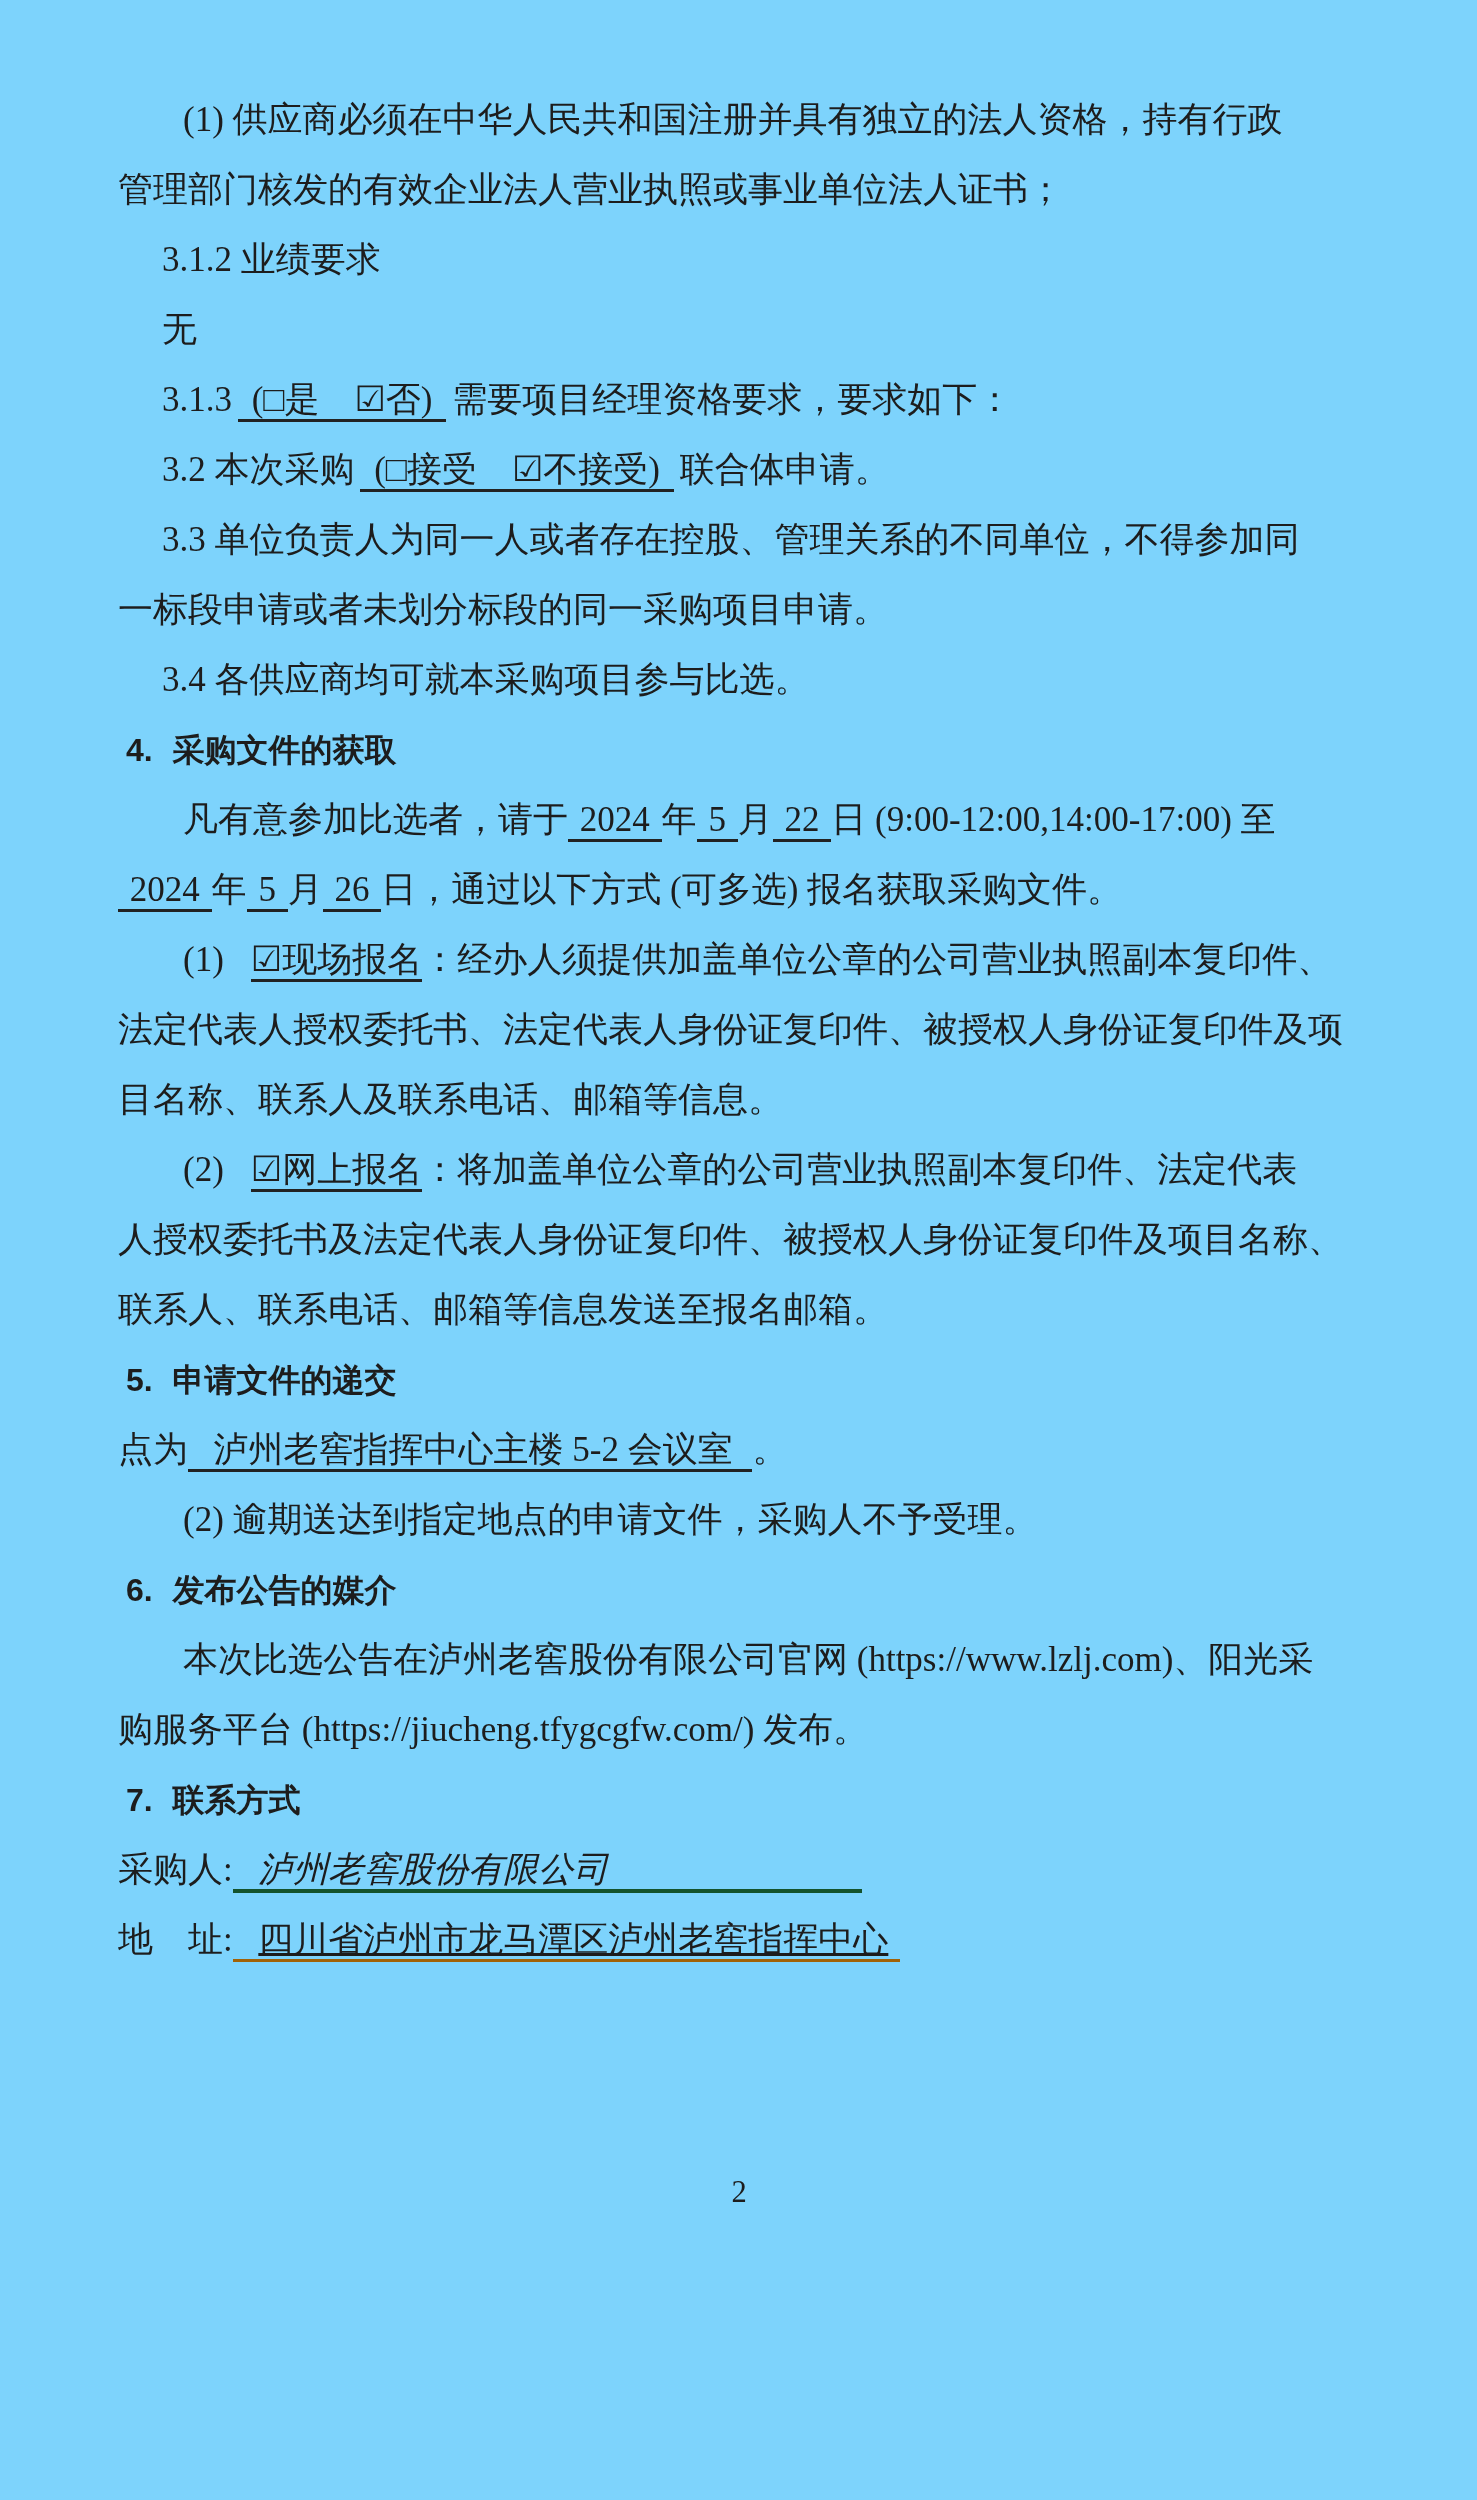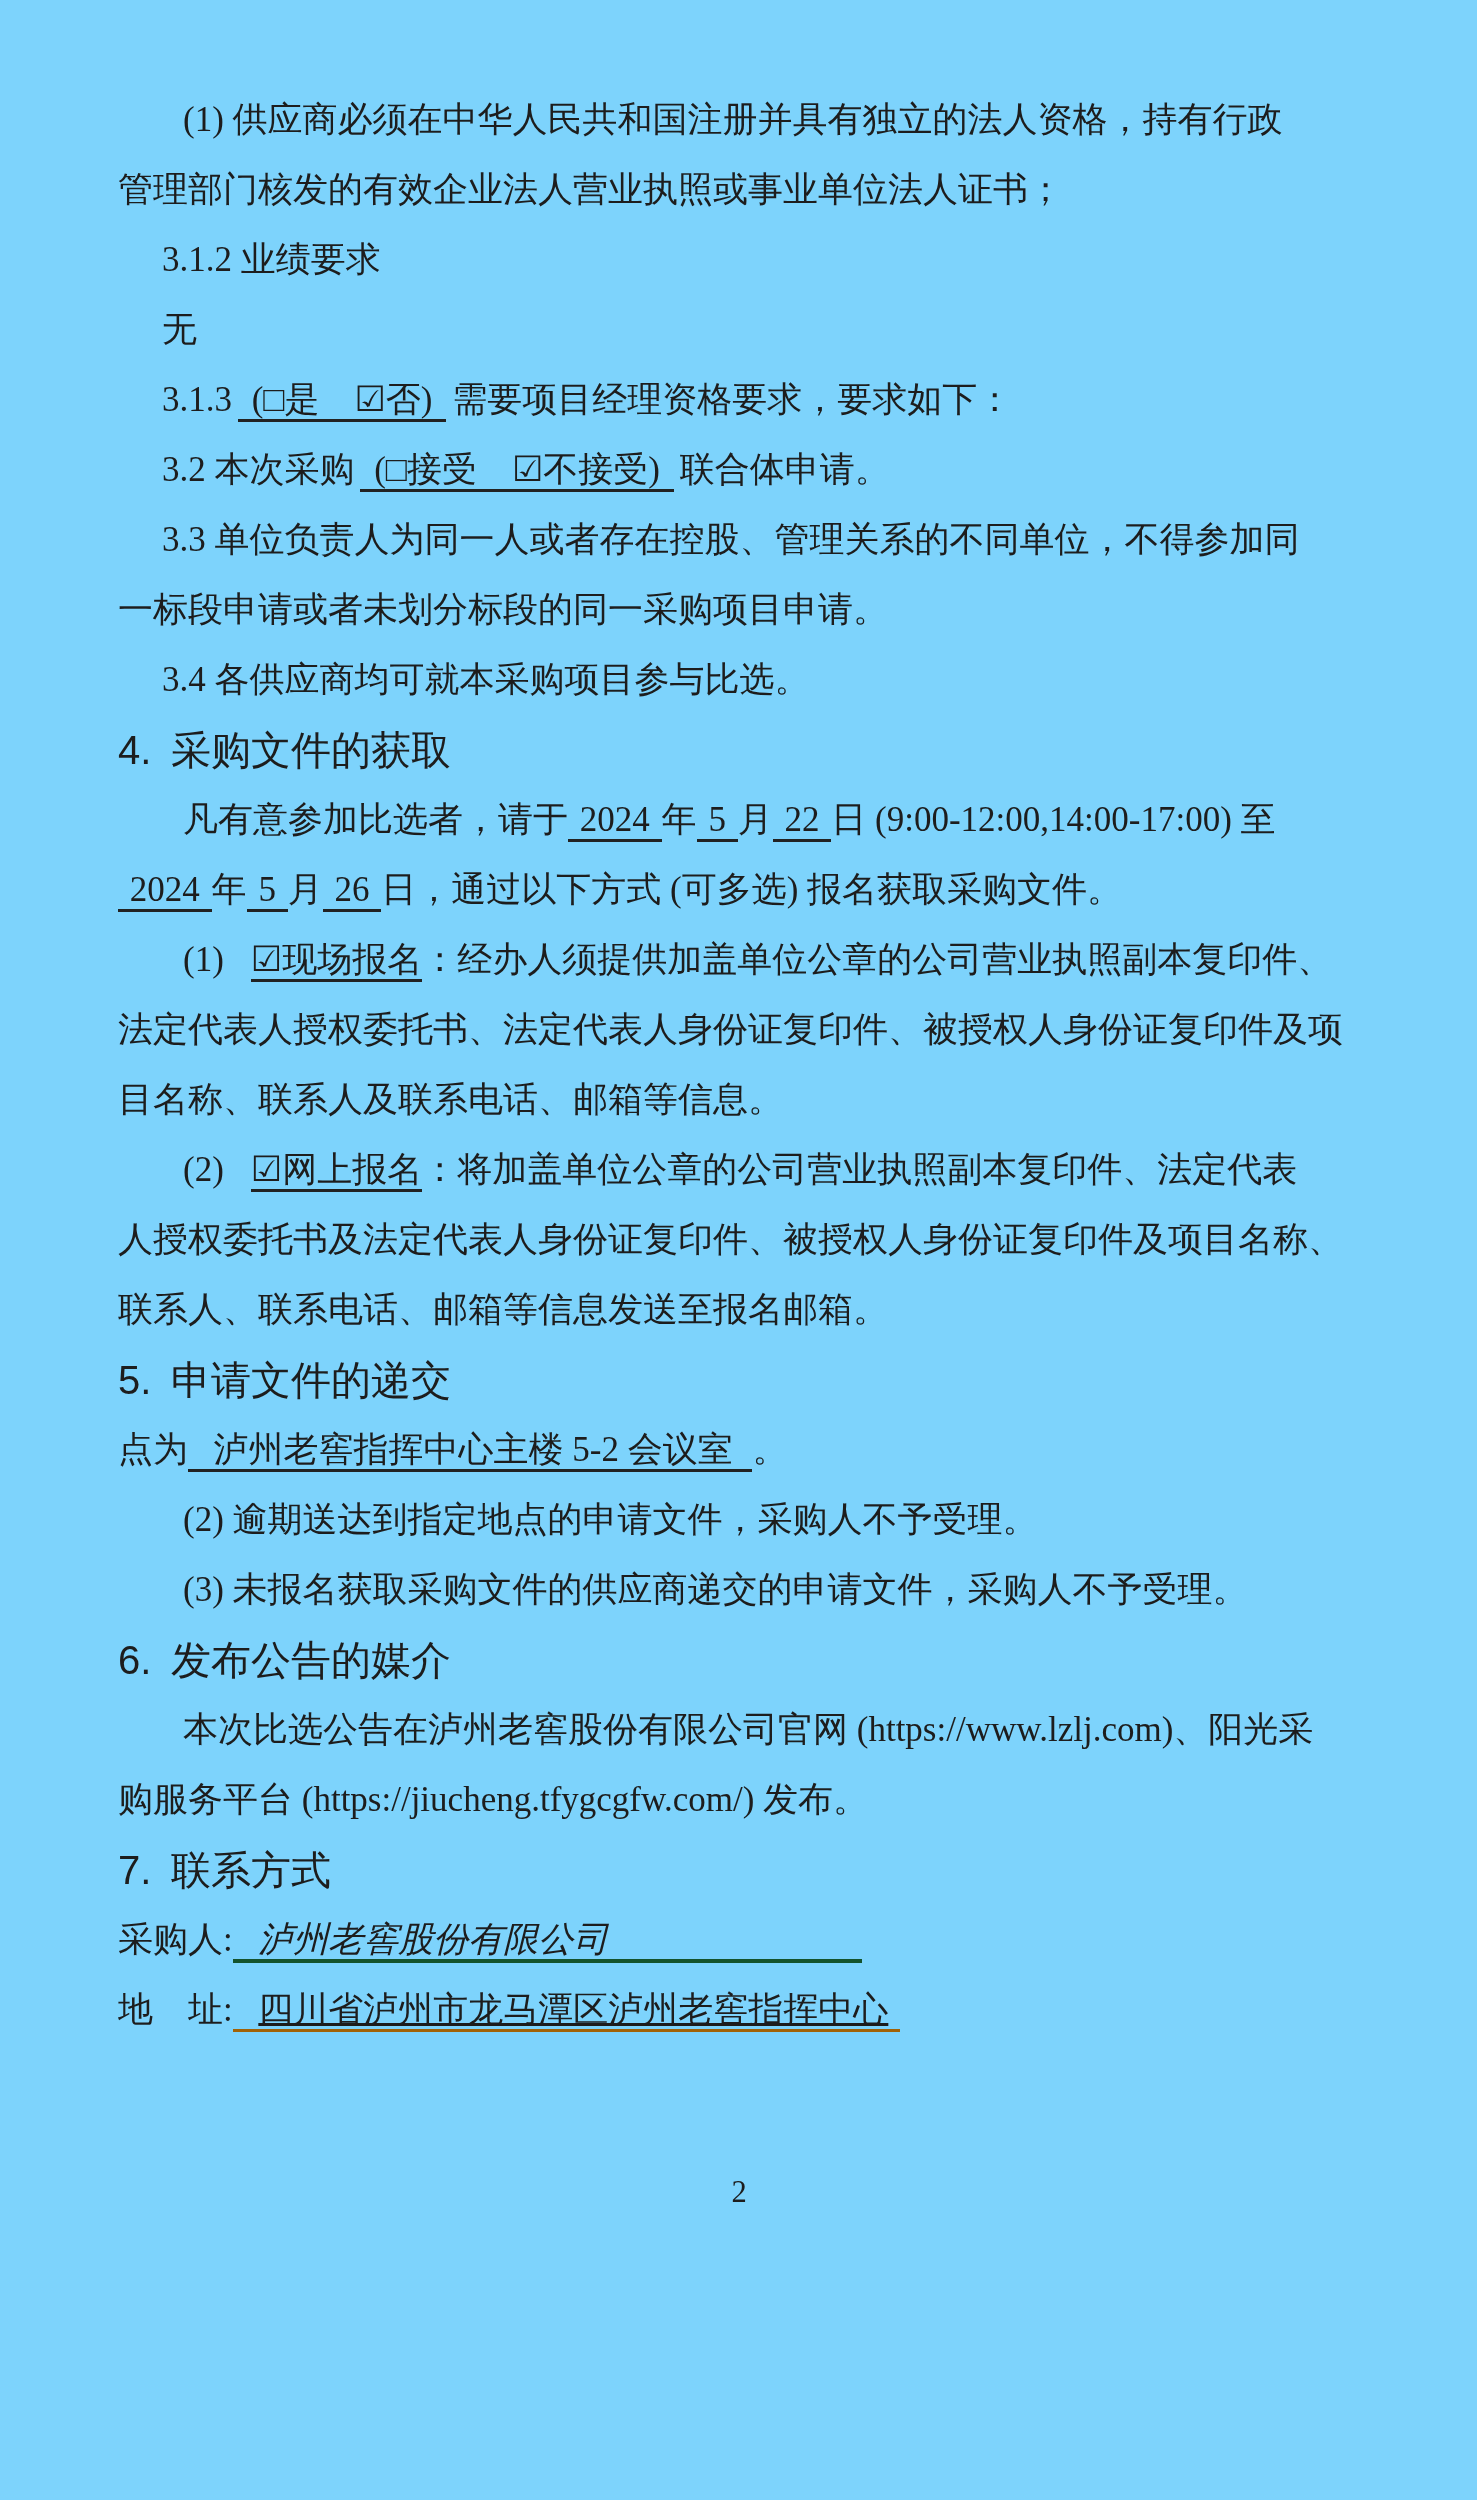--- a/index.html
+++ b/index.html
@@ -11,22 +11,23 @@
     font-family:"Liberation Serif","DejaVu Serif",serif;
     font-size:35px;
     overflow:hidden;
   }
   .doc { padding:85px 39px 0 118px; }
   .line { height:70px; line-height:70px; white-space:nowrap; }
   .ind-par { padding-left:65px; }   
   .ind-num { padding-left:44px; }   
   .heading {
     font-family:"Liberation Sans","DejaVu Sans",sans-serif;
-    font-weight:normal;
-    font-size:40px;
+    font-weight:bold;
+    font-size:32px;
+    margin-left:8px;
   }
   .heading .num { margin-right:19.7px; }
   .blank {                           
     border-bottom:3px solid #222;
     padding:0 11.8px;
   }
   .blank-box { padding:0 13.8px; margin:0 5.9px; }   
   .u { border-bottom:3px solid #222; }           
   .lbl-gap { margin-left:27px; }
   .fill-buyer {
@@ -93,21 +94,20 @@
 
     <div class="line heading">
       <span class="num">5.</span><span>申请文件的递交</span>
     </div>
 
     <div class="line">
       <span>点为</span><span class="blank fill-location">泸州老窖指挥中心主楼 5-2 会议室</span><span>。</span>
     </div>
 
     <div class="line ind-par"><span>(2) 逾期送达到指定地点的申请文件，采购人不予受理。</span></div>
-    <div class="line ind-par"><span>(3) 未报名获取采购文件的供应商递交的申请文件，采购人不予受理。</span></div>
 
     <div class="line heading">
       <span class="num">6.</span><span>发布公告的媒介</span>
     </div>
 
     <div class="line ind-par"><span>本次比选公告在泸州老窖股份有限公司官网 (https://www.lzlj.com)、阳光采</span></div>
     <div class="line"><span>购服务平台 (https://jiucheng.tfygcgfw.com/) 发布。</span></div>
 
     <div class="line heading">
       <span class="num">7.</span><span>联系方式</span>

